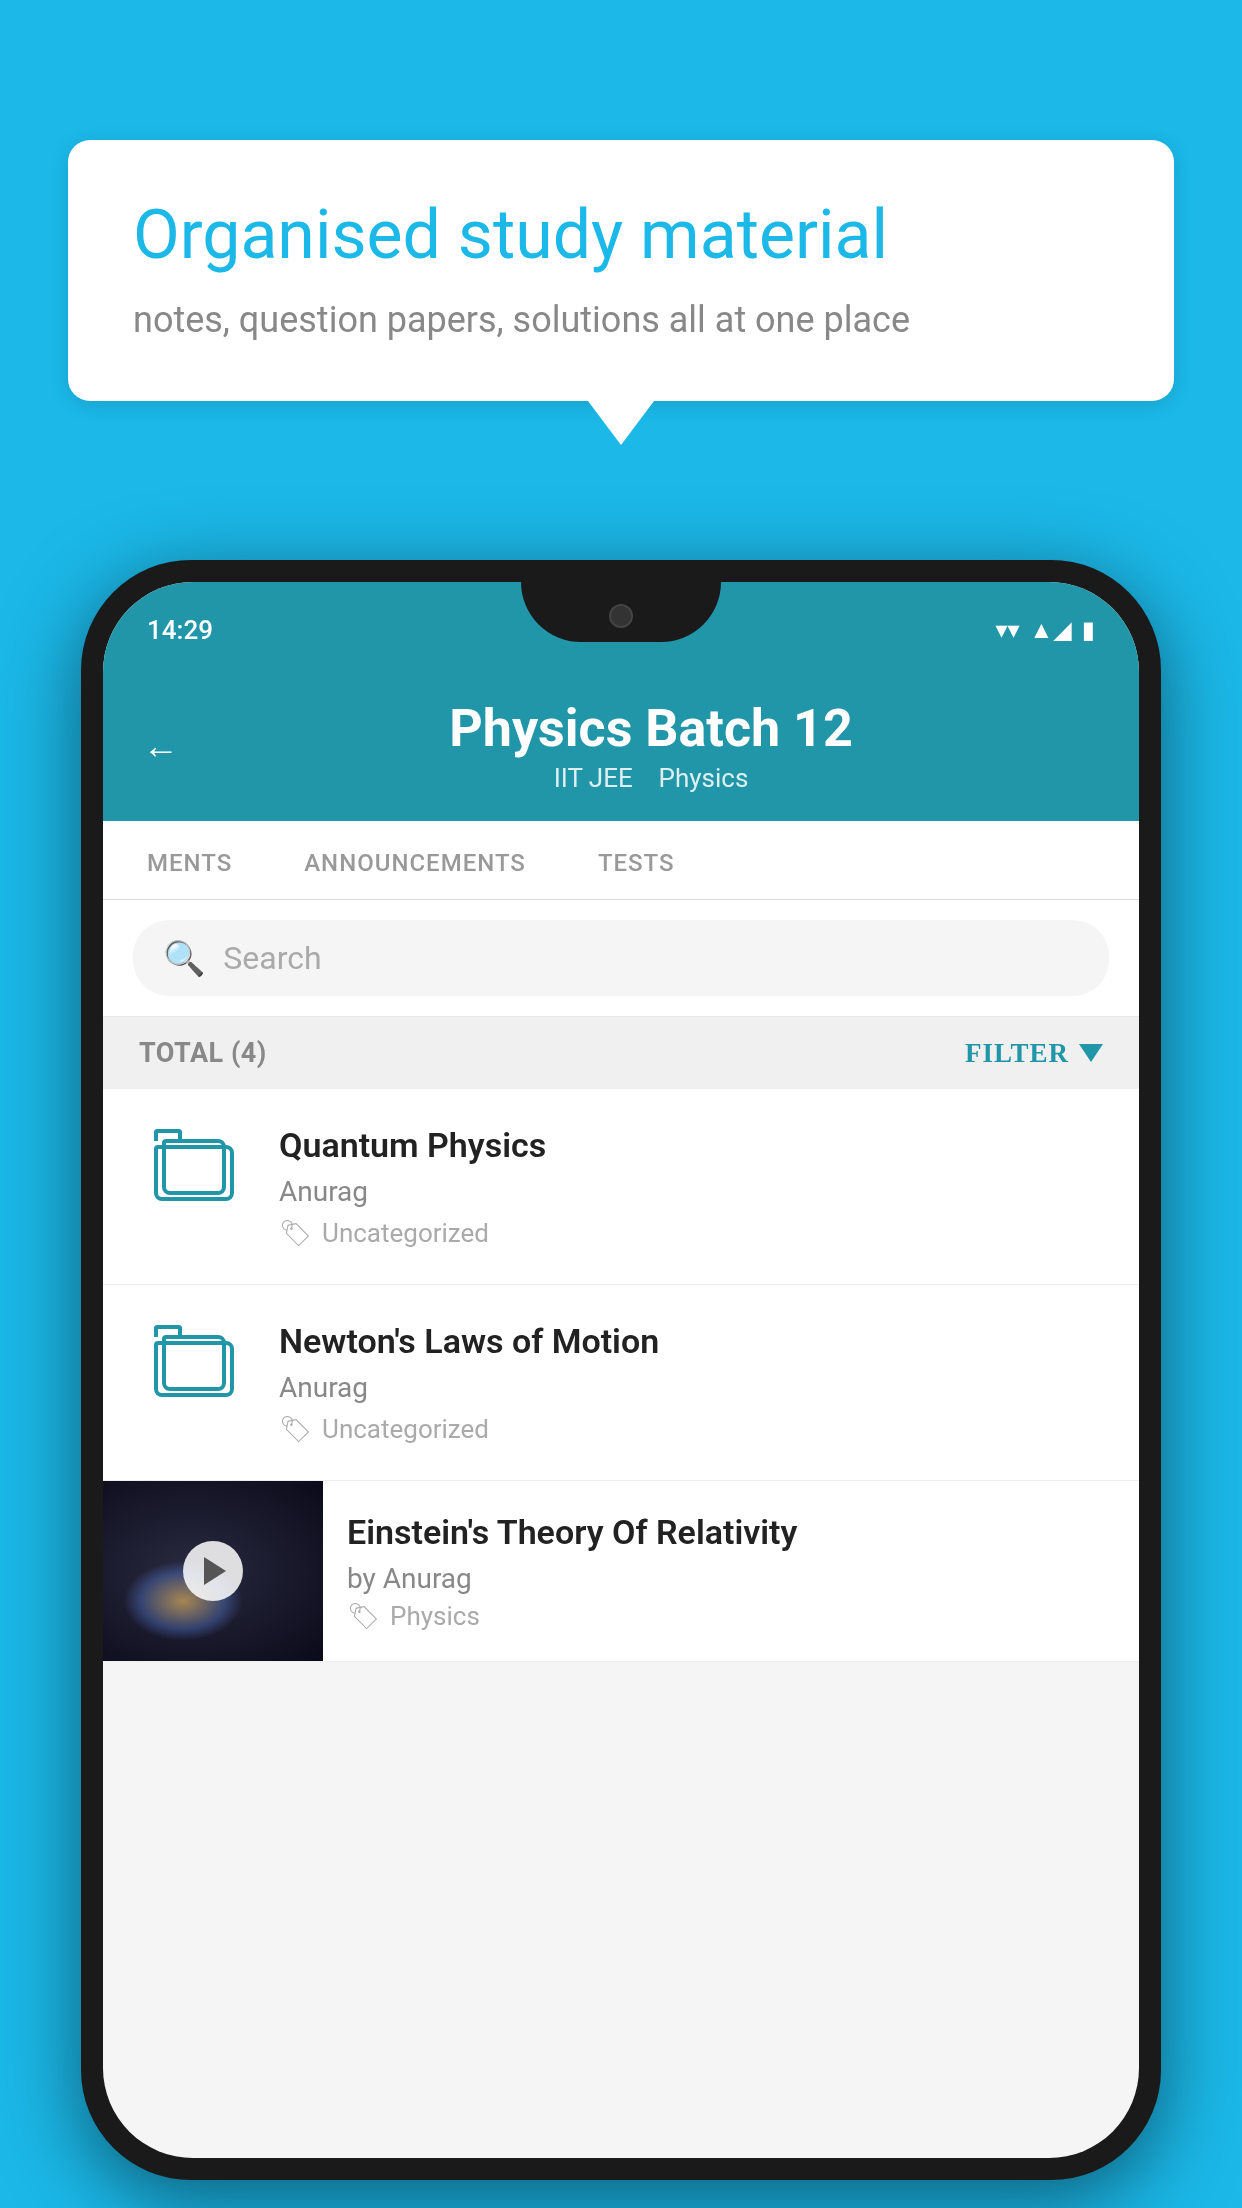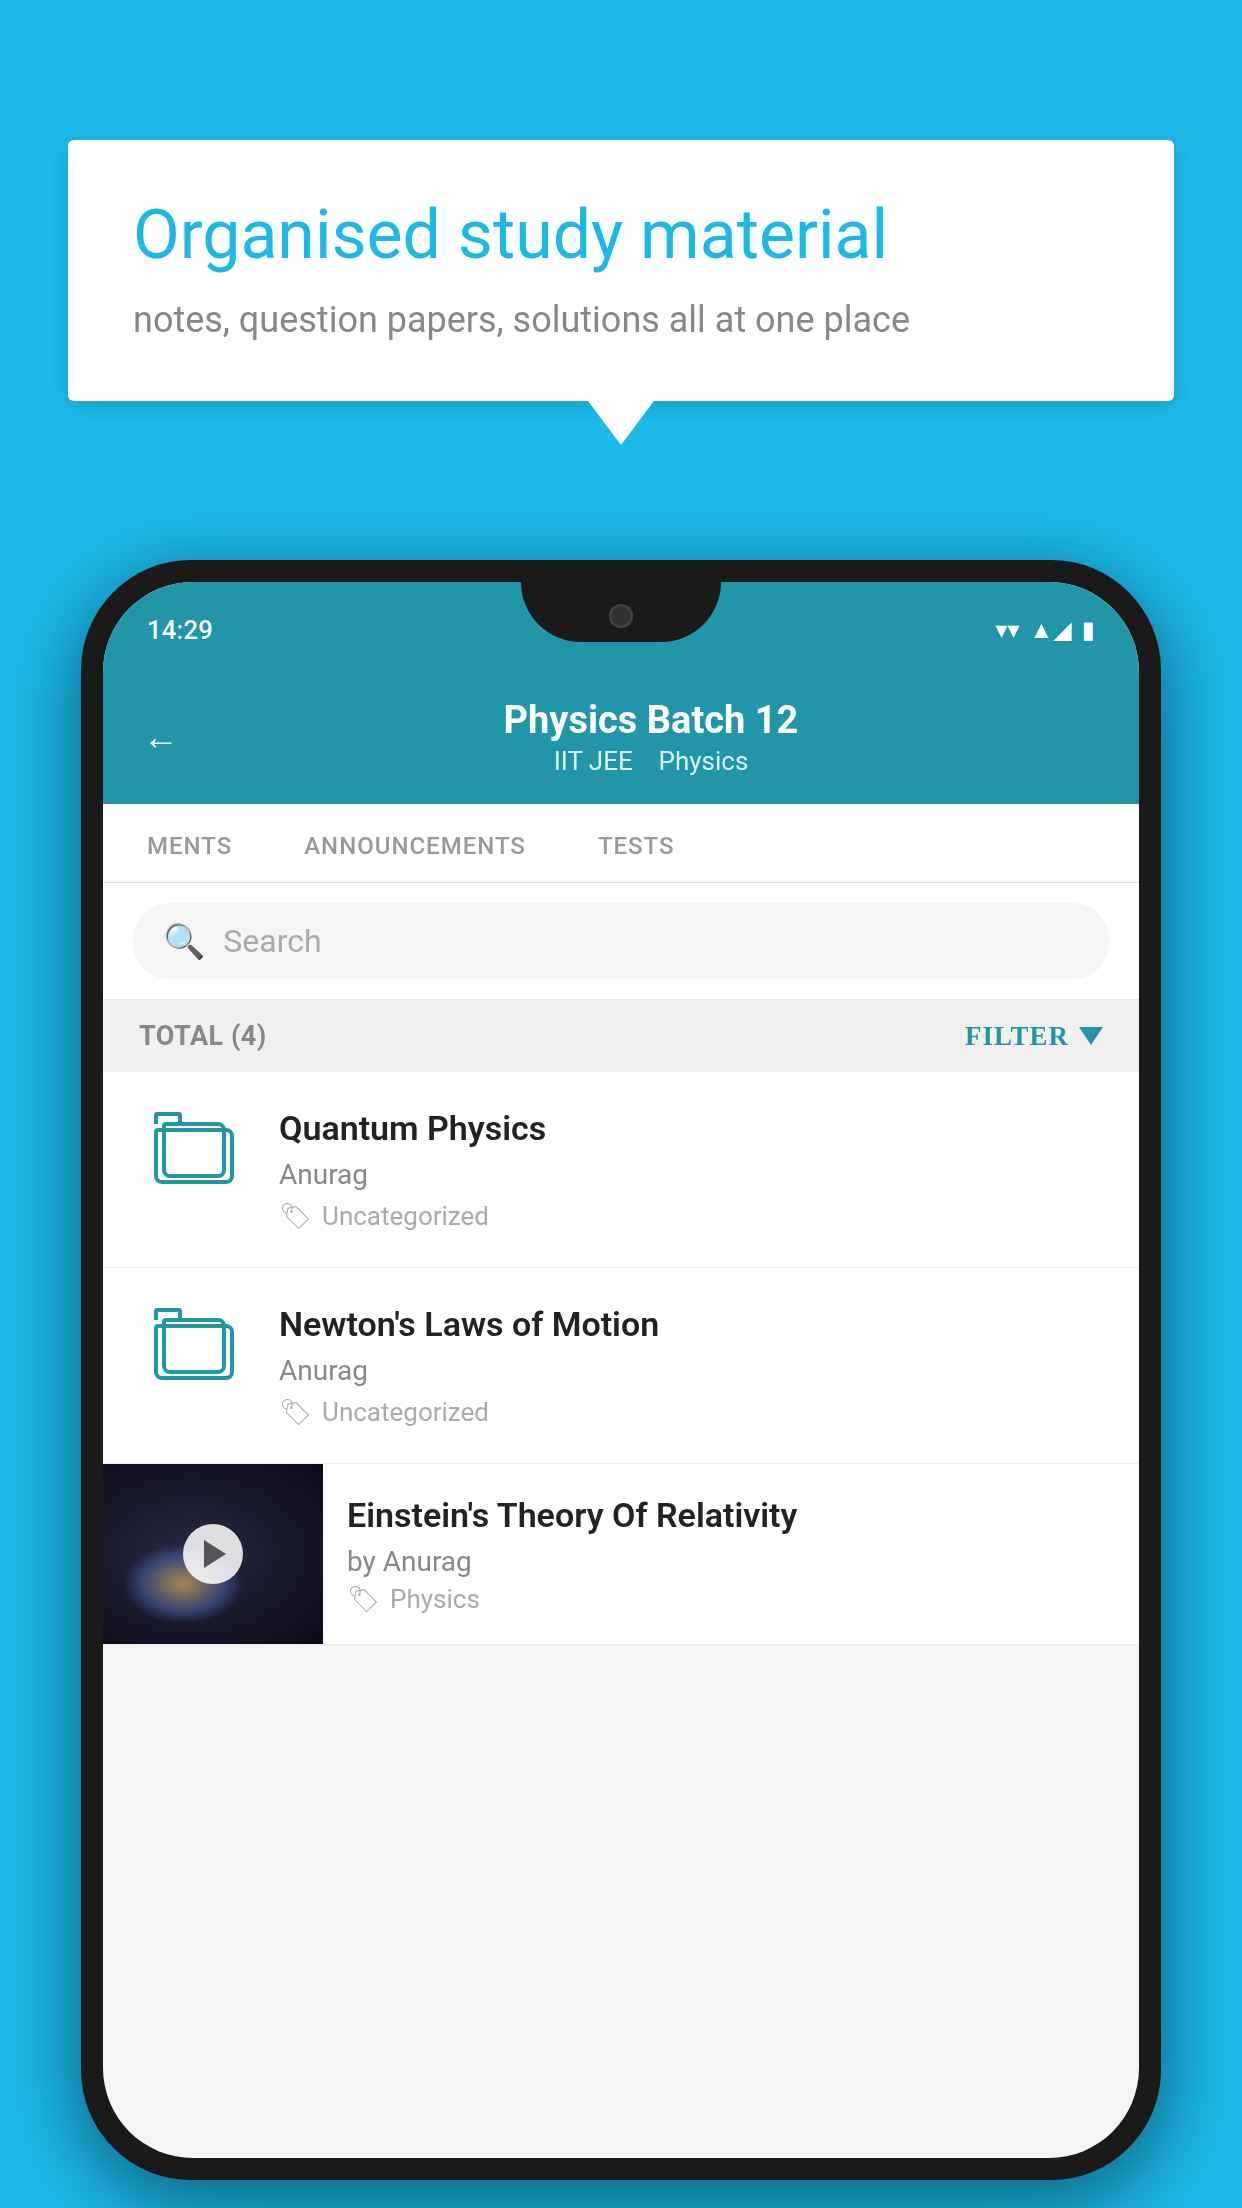--- a/index.html
+++ b/index.html
@@ -14,21 +14,21 @@
 
     
     .speech-bubble-container {
       position: absolute;
       top: 140px;
       left: 68px;
       right: 68px;
     }
     .speech-bubble {
       background: white;
-      border-radius: 6px;
+      border-radius: 22px;
       padding: 55px 65px 60px 65px;
       box-shadow: 0 4px 20px rgba(0,0,0,0.12);
       position: relative;
     }
     .speech-bubble::after {
       content: '';
       position: absolute;
       bottom: -44px;
       left: 50%;
       transform: translateX(-50%);
@@ -162,21 +162,21 @@
       color: white;
       font-size: 36px;
       line-height: 1;
     }
     .header-text {
       text-align: center;
       flex: 1;
     }
     .header-title {
       color: white;
-      font-size: 38px;
+      font-size: 52px;
       font-weight: 700;
     }
     .header-subtitle {
       color: rgba(255,255,255,0.85);
       font-size: 26px;
       margin-top: 4px;
     }
 
     
     .tabs-bar {

